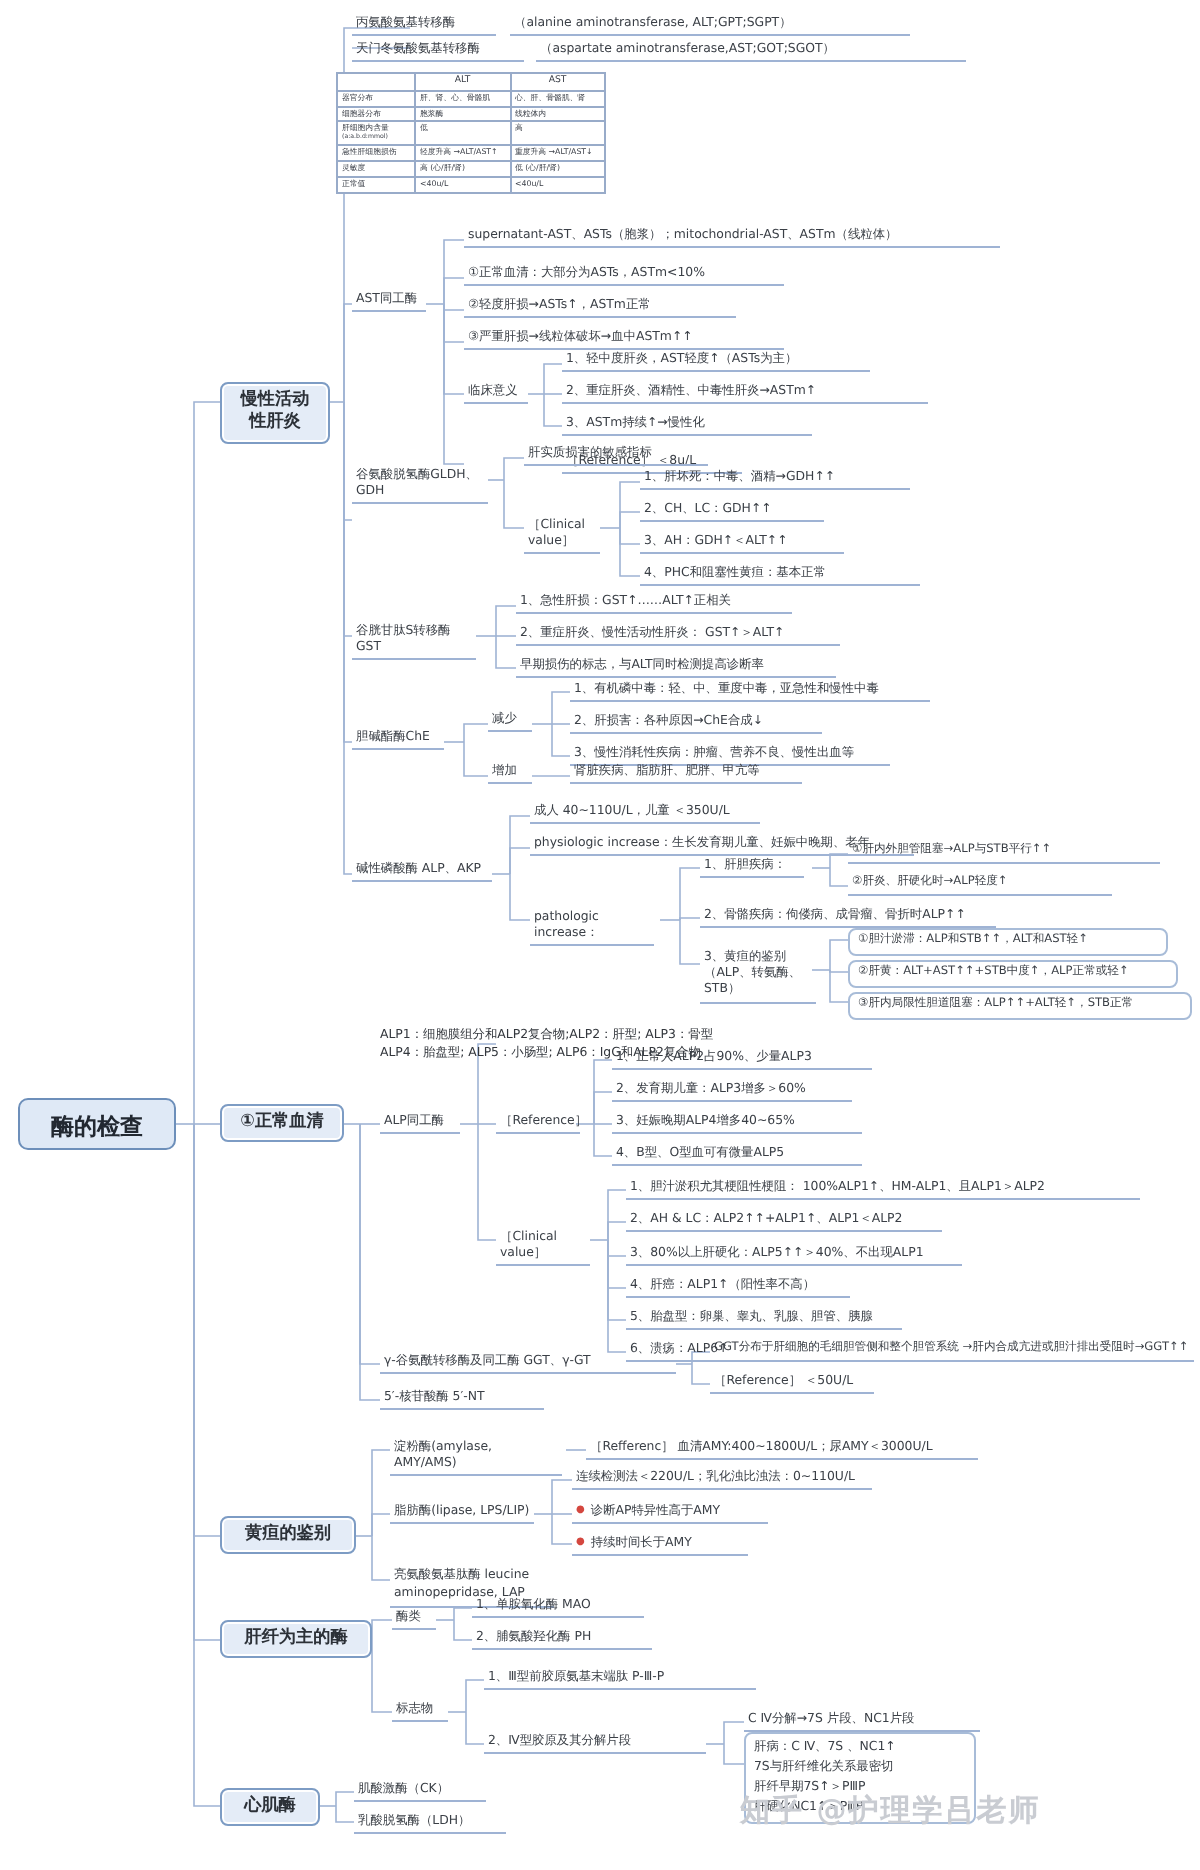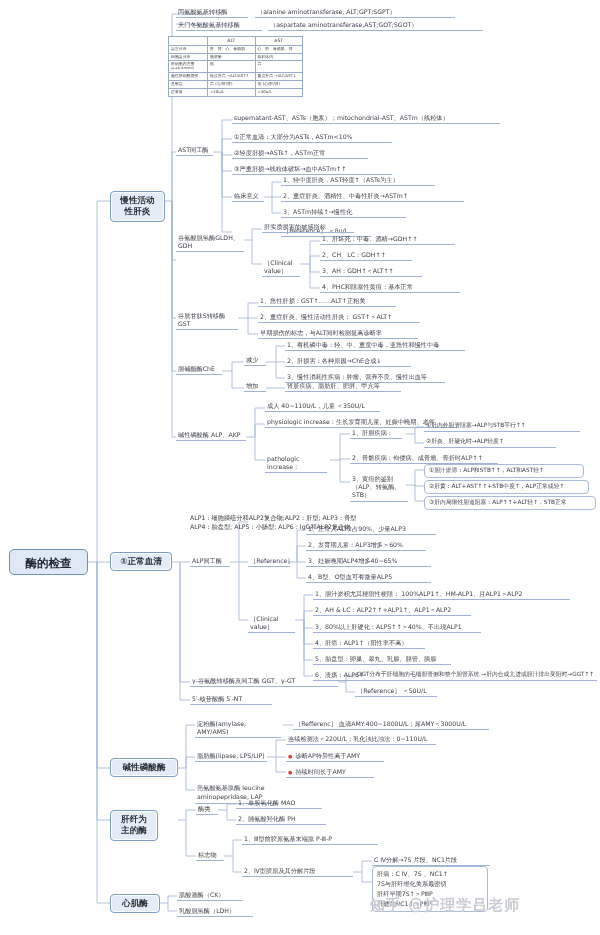--- a/index.html
+++ b/index.html
@@ -229,22 +229,22 @@
       <path d="M160 903 H168"></path>
       <path d="M168 903 V896 H177"></path>
       <path d="M168 903 V911 H177"></path>
     </g>
   </svg>
 
   <div class="nd root f11" style="left:9px;top:549px;width:79px;height:26px;line-height:26px;">酶的检查</div>
 
   <div class="nd chip f8" style="left:110px;top:191px;width:55px;">慢性活动性肝炎</div>
   <div class="nd chip f8" style="left:110px;top:552px;width:62px;">①正常血清</div>
-  <div class="nd chip f8" style="left:110px;top:758px;width:68px;">碱性磷酸酶</div>
-  <div class="nd chip f8" style="left:110px;top:810px;width:48px;">肝纤为主的酶</div>
+  <div class="nd chip f8" style="left:110px;top:758px;width:68px;">黄疸的鉴别</div>
+  <div class="nd chip f8" style="left:110px;top:810px;width:76px;">肝纤为主的酶</div>
   <div class="nd chip f8" style="left:110px;top:894px;width:50px;">心肌酶</div>
 
   <div class="nd leaf f6" style="left:176px;top:7px;width:72px;">丙氨酸氨基转移酶</div>
   <div class="nd leaf f6" style="left:255px;top:7px;width:200px;">（alanine aminotransferase, ALT;GPT;SGPT）</div>
   <div class="nd leaf f6" style="left:176px;top:20px;width:86px;">天门冬氨酸氨基转移酶</div>
   <div class="nd leaf f6" style="left:268px;top:20px;width:215px;">（aspartate aminotransferase,AST;GOT;SGOT）</div>
 
   <table class="cmp" style="left:168px;top:36px;width:135px;">
     <thead>
       <tr>

